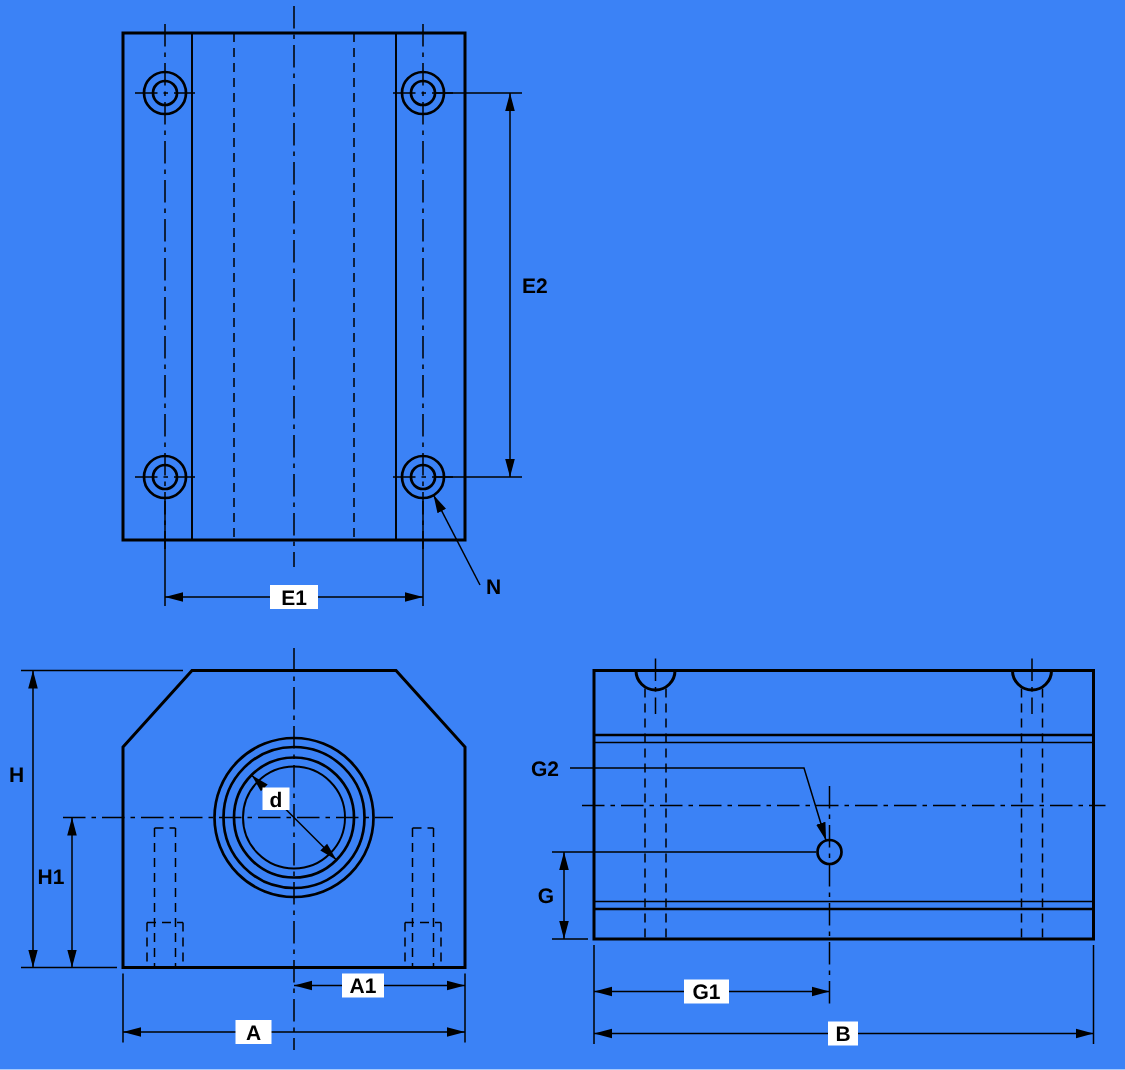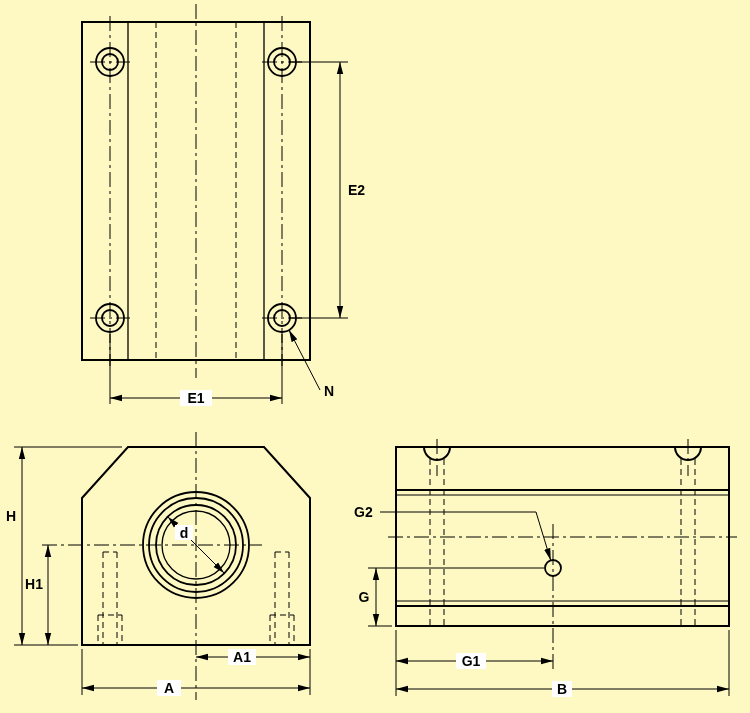--- a/index.html
+++ b/index.html
@@ -1,16 +1,16 @@
 <!DOCTYPE html>
 <html><head>
 <meta charset="utf-8">
 <style>
   html,body{margin:0;padding:0;background:#ffffff;}
-  .stage{position:relative;width:750px;height:713px;background:#fef9c3;}
+  .stage{position:relative;width:750px;height:713px;background:#3b82f6;}
   svg{display:block;}
   .outline{fill:none;stroke:#000;stroke-width:2;}
   .edge{fill:none;stroke:#000;stroke-width:1.3;}
   .hole{fill:none;stroke:#000;stroke-width:1.8;}
   .hidden{fill:none;stroke:#000;stroke-width:1;stroke-dasharray:6 4;}
   .center{fill:none;stroke:#000;stroke-width:1;stroke-dasharray:15 4 3 4;}
   .thin{fill:none;stroke:#000;stroke-width:1;}
   .dim{fill:none;stroke:#000;stroke-width:1;}
   .mask{fill:#ffffff;stroke:none;}
   text{font-family:"Liberation Sans","DejaVu Sans",sans-serif;font-size:14px;font-weight:700;fill:#000;}

